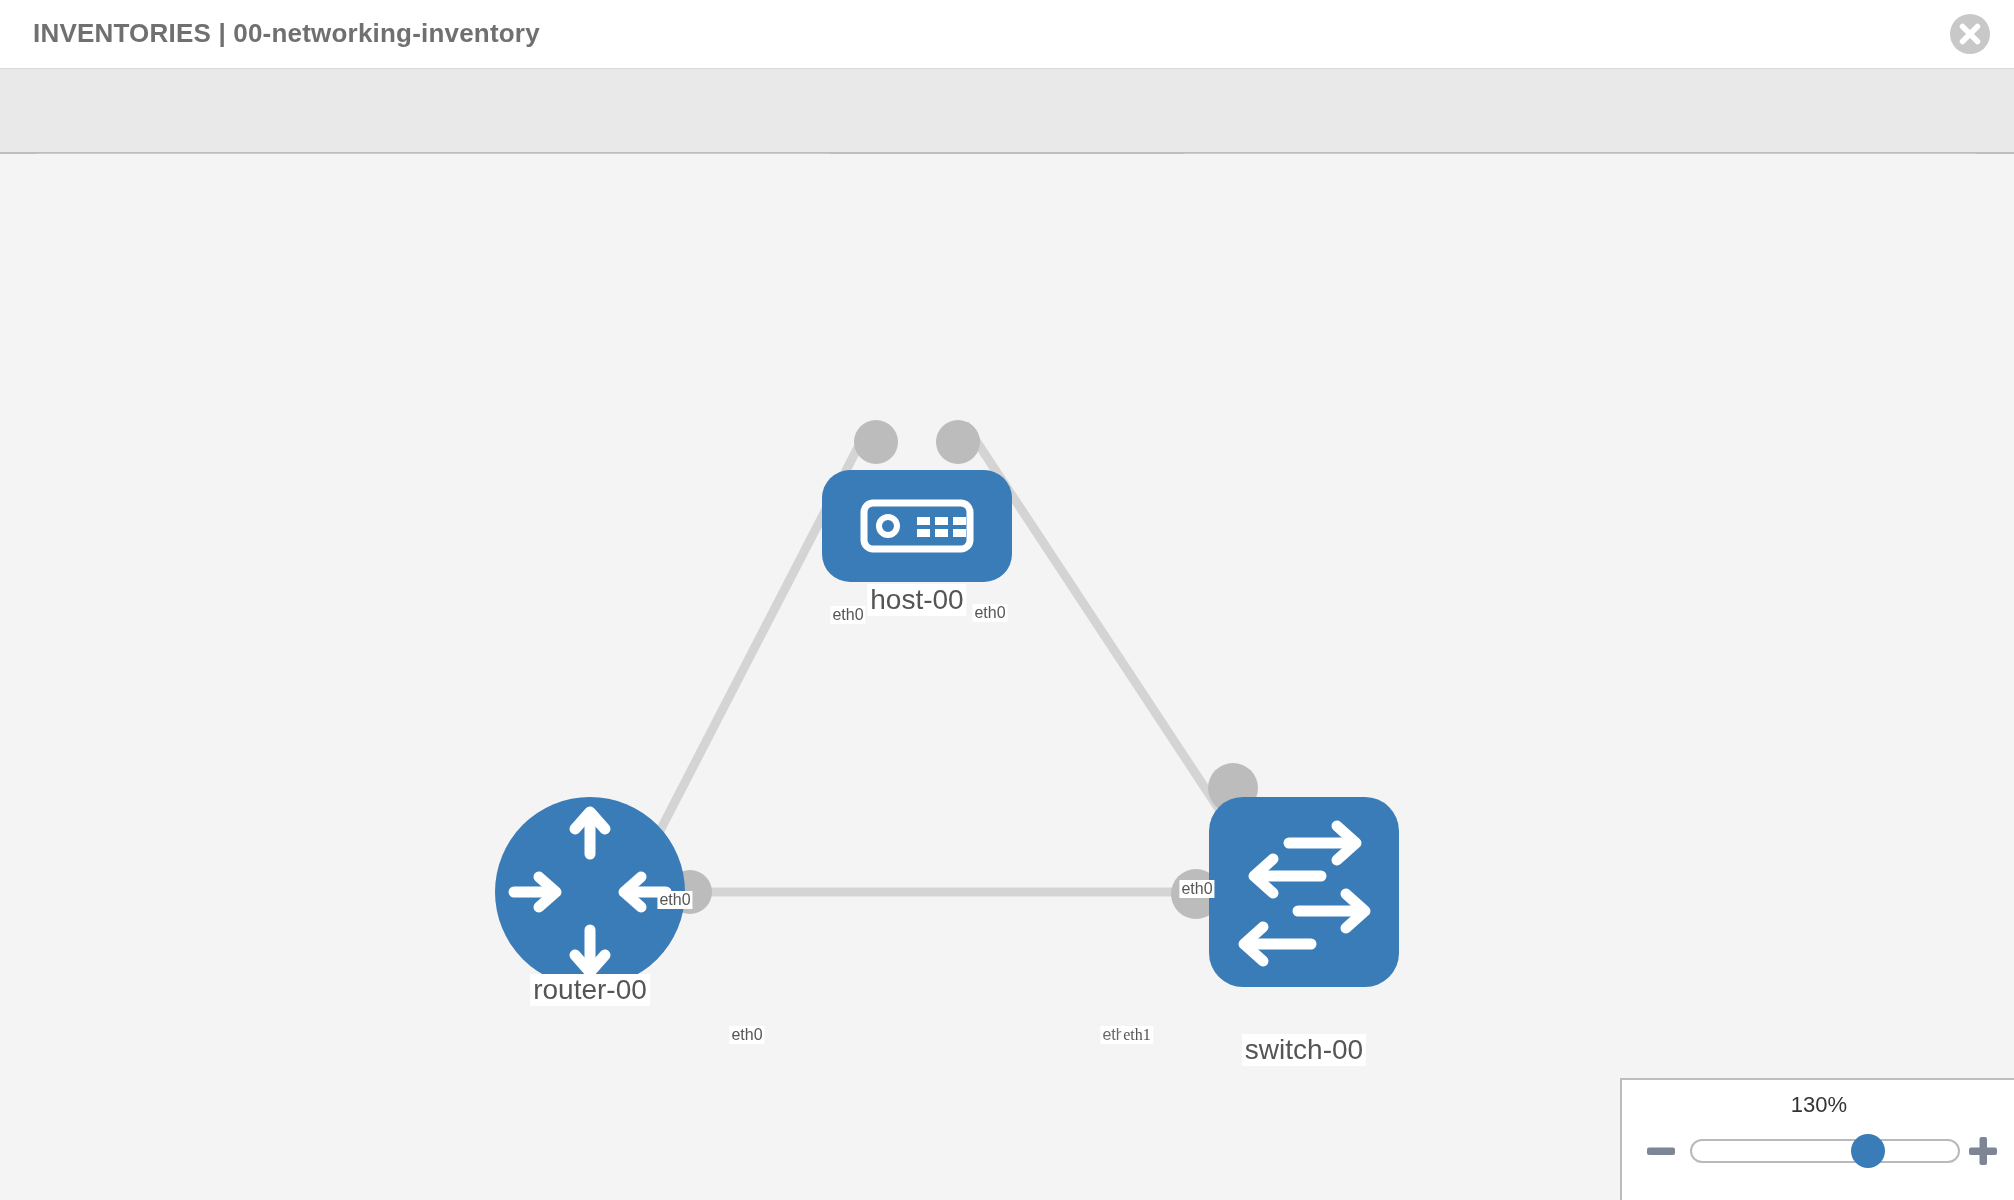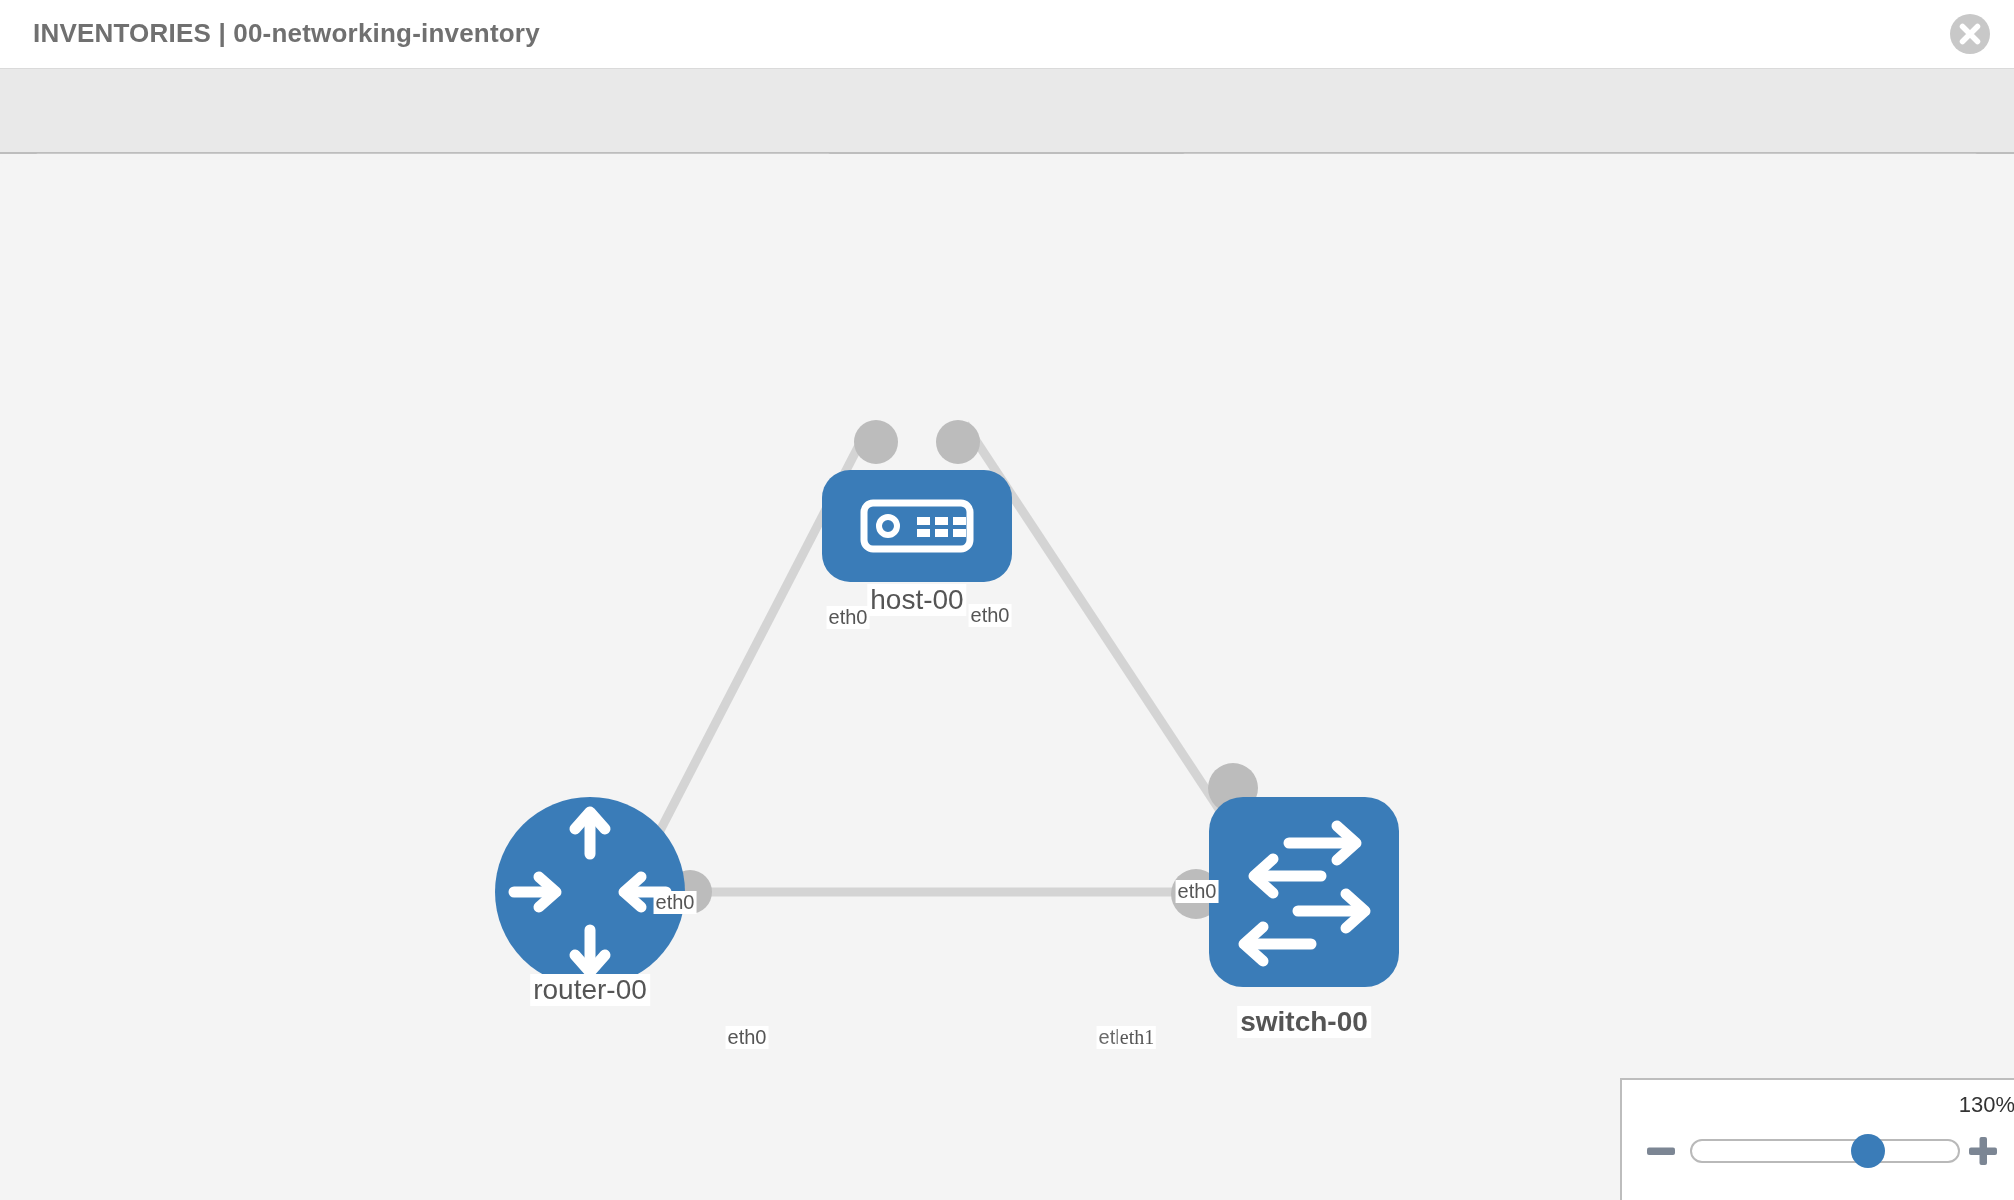--- a/index.html
+++ b/index.html
@@ -137,21 +137,21 @@
     position: absolute;
     font-size: 28px;
     color: #555555;
     background: #ffffff;
     padding: 0 3px;
     white-space: nowrap;
     transform: translateX(-50%);
   }
   .iface-label {
     position: absolute;
-    font-size: 20px;
+    font-size: 16px;
     color: #555555;
     background: #ffffff;
     padding: 0 2px;
     white-space: nowrap;
     transform: translateX(-50%);
   }
 
   
   .zoom-panel {
     position: absolute;
@@ -163,21 +163,21 @@
     border: 2px solid #bdbdbd;
     border-right: none;
     border-bottom: none;
     box-sizing: border-box;
   }
   .zoom-value {
     position: absolute;
     top: 12px;
     left: 1px;
     width: 100%;
-    text-align: right;
+    text-align: center;
     font-size: 22px;
     color: #333333;
   }
   .zoom-row {
     position: absolute;
     top: 50px;
     left: 0;
     width: 100%;
     height: 44px;
   }
@@ -321,21 +321,21 @@
           <path d="M1346 740 L1365 757 L1346 774"></path>
 
           <path d="M1311 790 L1247 790"></path>
           <path d="M1263 773 L1244 790 L1263 807"></path>
         </g>
       </g>
     </svg>
 
     <div class="node-label" style="left:917px; top:430px;">host-00</div>
     <div class="node-label" style="left:590px; top:820px;">router-00</div>
-    <div class="node-label" style="left:1304px; top:852px;font-weight:bold;">switch-00</div>
+    <div class="node-label" style="left:1304px; top:880px;">switch-00</div>
 
     <div class="iface-label" style="left:848px; top:452px;">eth0</div>
     <div class="iface-label" style="left:990px; top:450px;">eth0</div>
     <div class="iface-label" style="left:675px; top:737px;">eth0</div>
     <div class="iface-label" style="left:1197px; top:726px;">eth0</div>
     <div class="iface-label" style="left:747px; top:872px;">eth0</div>
     <div class="iface-label" style="left:1118px; top:872px; color:#6a6a6a;">eth0</div>
     <div class="iface-label" style="left:1137px; top:872px;font-family:Liberation Serif, serif;">eth1</div>
   </div>
 

